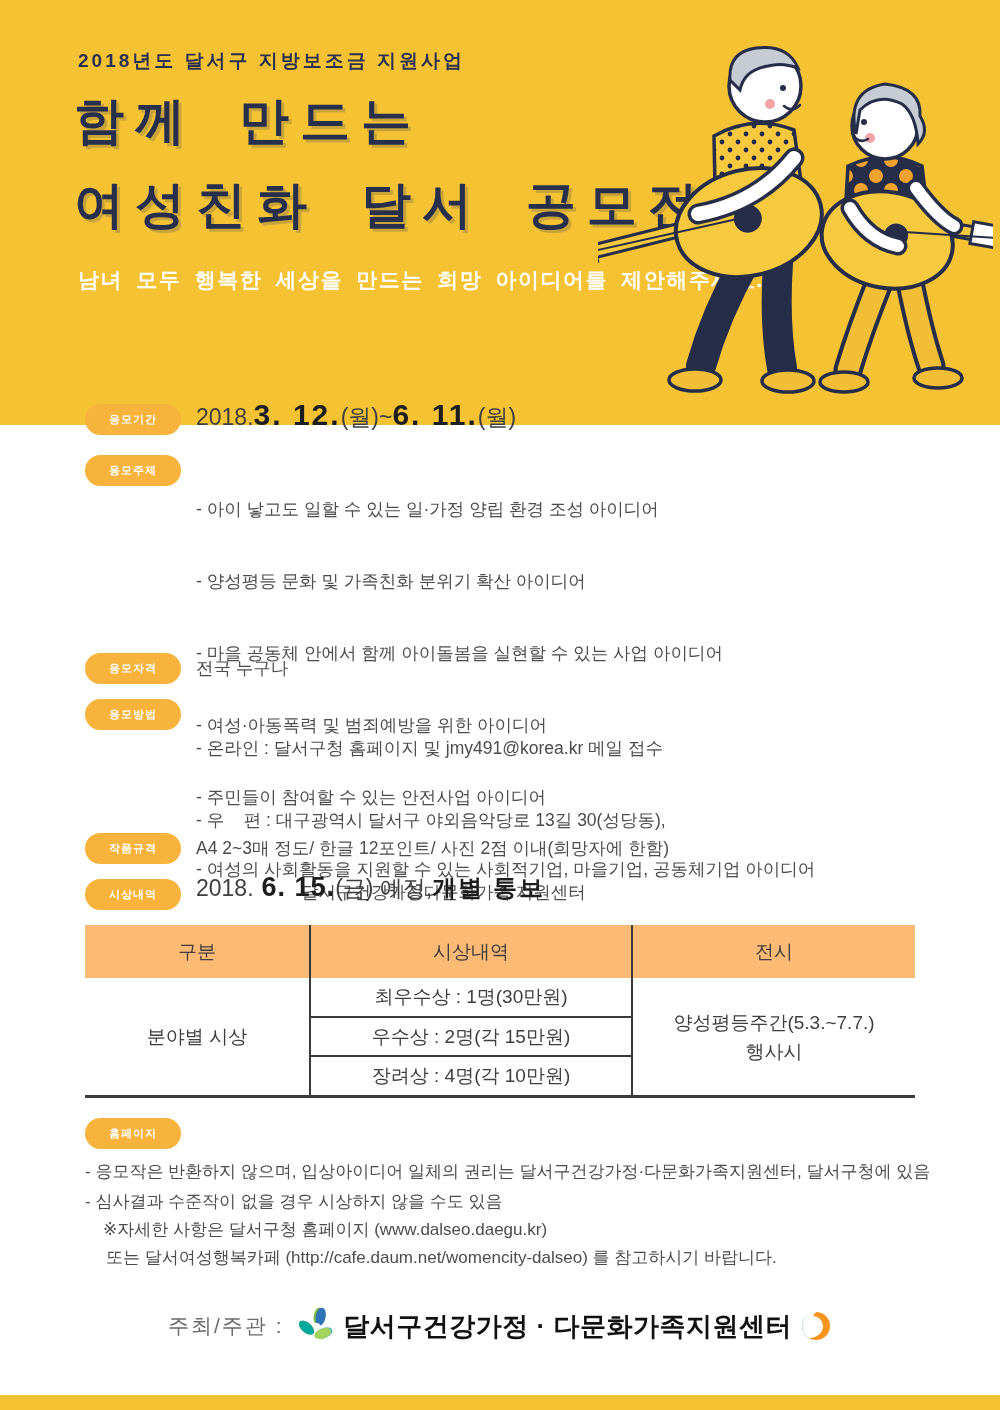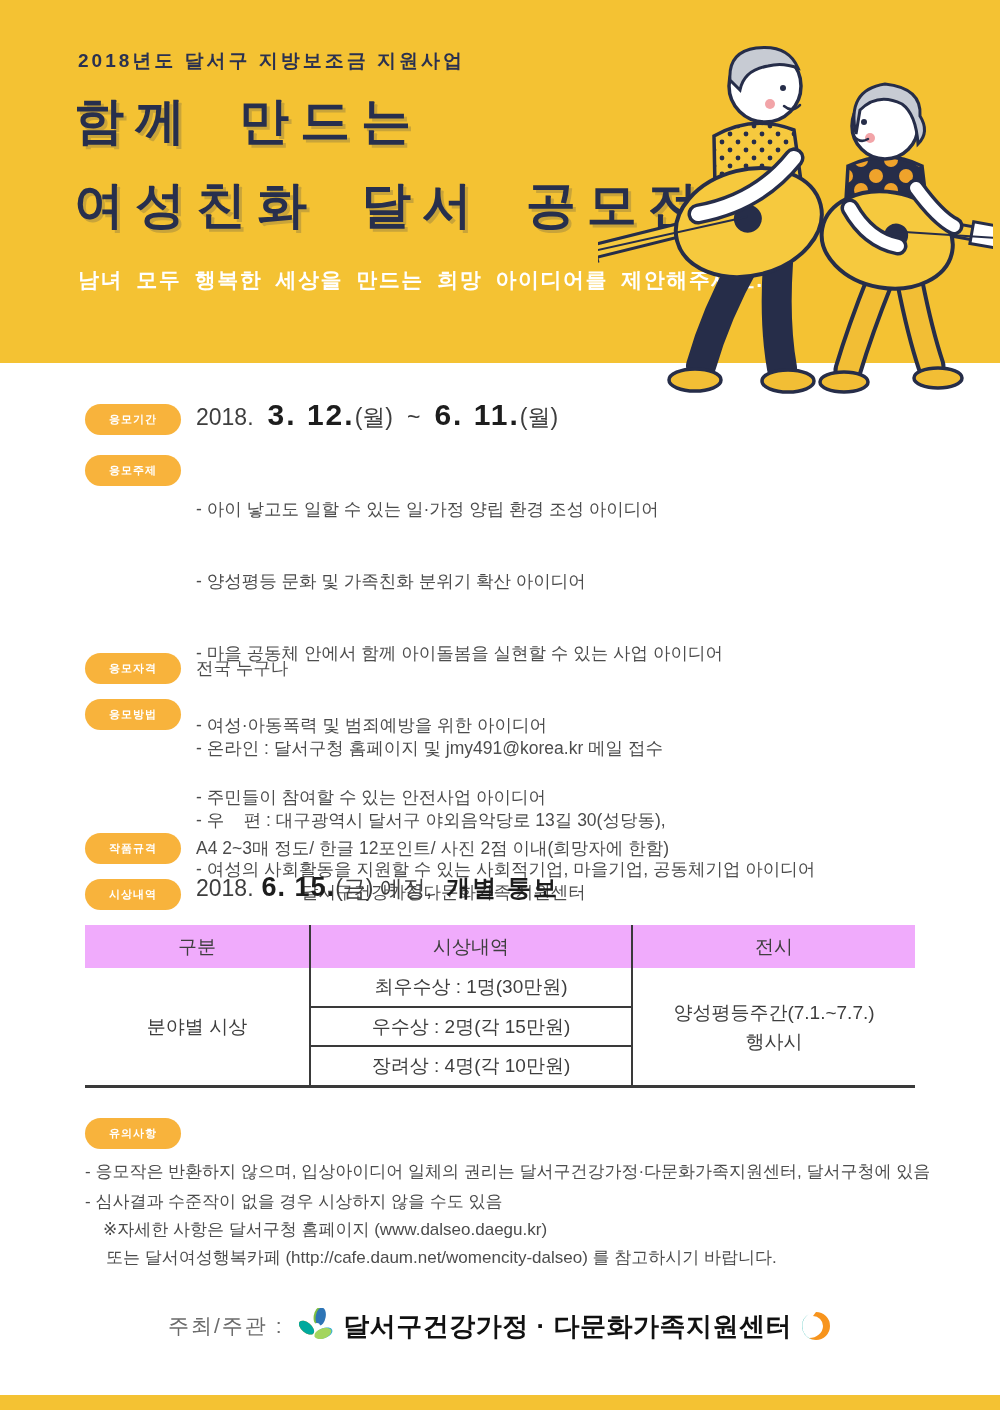--- a/index.html
+++ b/index.html
@@ -1,44 +1,44 @@
 <!DOCTYPE html>
 <html><head>
 <meta charset="utf-8">
 <style>
   * { margin:0; padding:0; box-sizing:border-box; }
   html,body { background:#ffffff; }
   body { font-family:"Liberation Sans","DejaVu Sans",sans-serif; }
   .page { position:relative; width:1000px; height:1410px; background:#ffffff; overflow:hidden; margin:0 auto; }
 
   
-  .banner { position:absolute; left:0; top:0; width:1000px; height:363px; background:#F4C233; }
+  .banner { position:absolute; left:0; top:0; width:1000px; height:425px; background:#F4C233; }
   .program { position:absolute; left:78px; top:48px; font-size:19px; font-weight:bold; color:#2A3150; letter-spacing:3px; white-space:pre; }
   .title-line { position:absolute; left:74px; font-size:50px; font-weight:bold; color:#272F4D; letter-spacing:11px; word-spacing:18px; white-space:pre; text-shadow:3px 3px 0 rgba(120,110,70,.35); }
   .title-1 { top:88px; }
   .title-2 { top:172px; }
   .subtitle { position:absolute; left:78px; top:266px; font-size:21px; font-weight:bold; color:#ffffff; letter-spacing:1.5px; word-spacing:6px; white-space:pre; }
   .illustration { position:absolute; left:598px; top:18px; width:395px; height:382px; z-index:3; }
 
   
   .pill { position:absolute; left:85px; width:96px; height:31px; background:#F8B33C; border-radius:16px; color:#ffffff; font-size:11px; font-weight:bold; display:flex; align-items:center; justify-content:center; letter-spacing:1px; white-space:pre; }
   .content { position:absolute; left:196px; color:#4C4C4C; font-size:17.5px; white-space:pre; }
   .date-line { display:flex; align-items:baseline; color:#3E3E3E; }
   .date-reg { font-size:23px; }
   .date-big { font-size:30px; font-weight:bold; color:#1d1d1d; letter-spacing:2px; }
   .award-big { font-size:27px; font-weight:bold; color:#1d1d1d; letter-spacing:1px; }
   .award-bold { font-size:24px; font-weight:bold; color:#1d1d1d; letter-spacing:2px; }
-  .gap-s { margin-left:8px; } .gap-m { margin-left:14px; }
+  .gap-s { margin-left:8px; } .gap-m { }
   .list-line { height:30px; line-height:30px; }
   .indent-1 { padding-left:105px; }
 
   
   .award-table-wrap { position:absolute; left:85px; top:925px; width:830px; border-bottom:3px solid #3A3A3A; }
   table.award { border-collapse:collapse; width:830px; font-size:19px; color:#3E3E3E; table-layout:fixed; }
-  table.award th { background:#f0abfc; font-weight:normal; height:43px; }
+  table.award th { background:#fdba74; font-weight:normal; height:53px; }
   table.award td { text-align:center; height:39px; background:#ffffff; }
   .col-mid { border-left:2px solid #3A3A3A; border-right:2px solid #3A3A3A; }
   .prize-sep { border-bottom:2px solid #3A3A3A; }
   .exh-cell div { line-height:29px; }
 
   
   .note-line { position:absolute; color:#4C4C4C; font-size:17px; white-space:pre; }
 
   
   .footer { position:absolute; left:0; top:1308px; width:1000px; display:flex; align-items:center; justify-content:center; gap:8px; }
@@ -183,35 +183,35 @@
           <th>구분</th>
           <th class="col-mid">시상내역</th>
           <th>전시</th>
         </tr>
       </thead>
       <tbody>
         <tr>
           <td rowspan="3">분야별 시상</td>
           <td class="col-mid prize-sep">최우수상 : 1명(30만원)</td>
           <td rowspan="3" class="exh-cell">
-            <div>양성평등주간(7.1.~7.7.)</div>
+            <div>양성평등주간(5.3.~7.7.)</div>
             <div>행사시</div>
           </td>
         </tr>
         <tr>
           <td class="col-mid prize-sep">우수상 : 2명(각 15만원)</td>
         </tr>
         <tr>
           <td class="col-mid">장려상 : 4명(각 10만원)</td>
         </tr>
       </tbody>
     </table>
   </div>
 
-  <div class="pill" style="top:1118px;">유의사항</div>
+  <div class="pill" style="top:1118px;">홈페이지</div>
   <div class="note-line" style="left:85px; top:1160px;">- 응모작은 반환하지 않으며, 입상아이디어 일체의 권리는 달서구건강가정·다문화가족지원센터, 달서구청에 있음</div>
   <div class="note-line" style="left:85px; top:1190px;">- 심사결과 수준작이 없을 경우 시상하지 않을 수도 있음</div>
   <div class="note-line" style="left:103px; top:1218px;">※자세한 사항은 달서구청 홈페이지 (www.dalseo.daegu.kr)</div>
   <div class="note-line" style="left:106px; top:1246px;">또는 달서여성행복카페 (http://cafe.daum.net/womencity-dalseo) 를 참고하시기 바랍니다.</div>
 
   <div class="footer">
     <span class="host-label">주최/주관 : </span>
     <svg class="logo" width="36" height="36" viewBox="0 0 36 36">
       <g transform="translate(18,18)">
         <ellipse cx="0" cy="-10" rx="5" ry="9" fill="#7DBE42" transform="rotate(10)"></ellipse>

